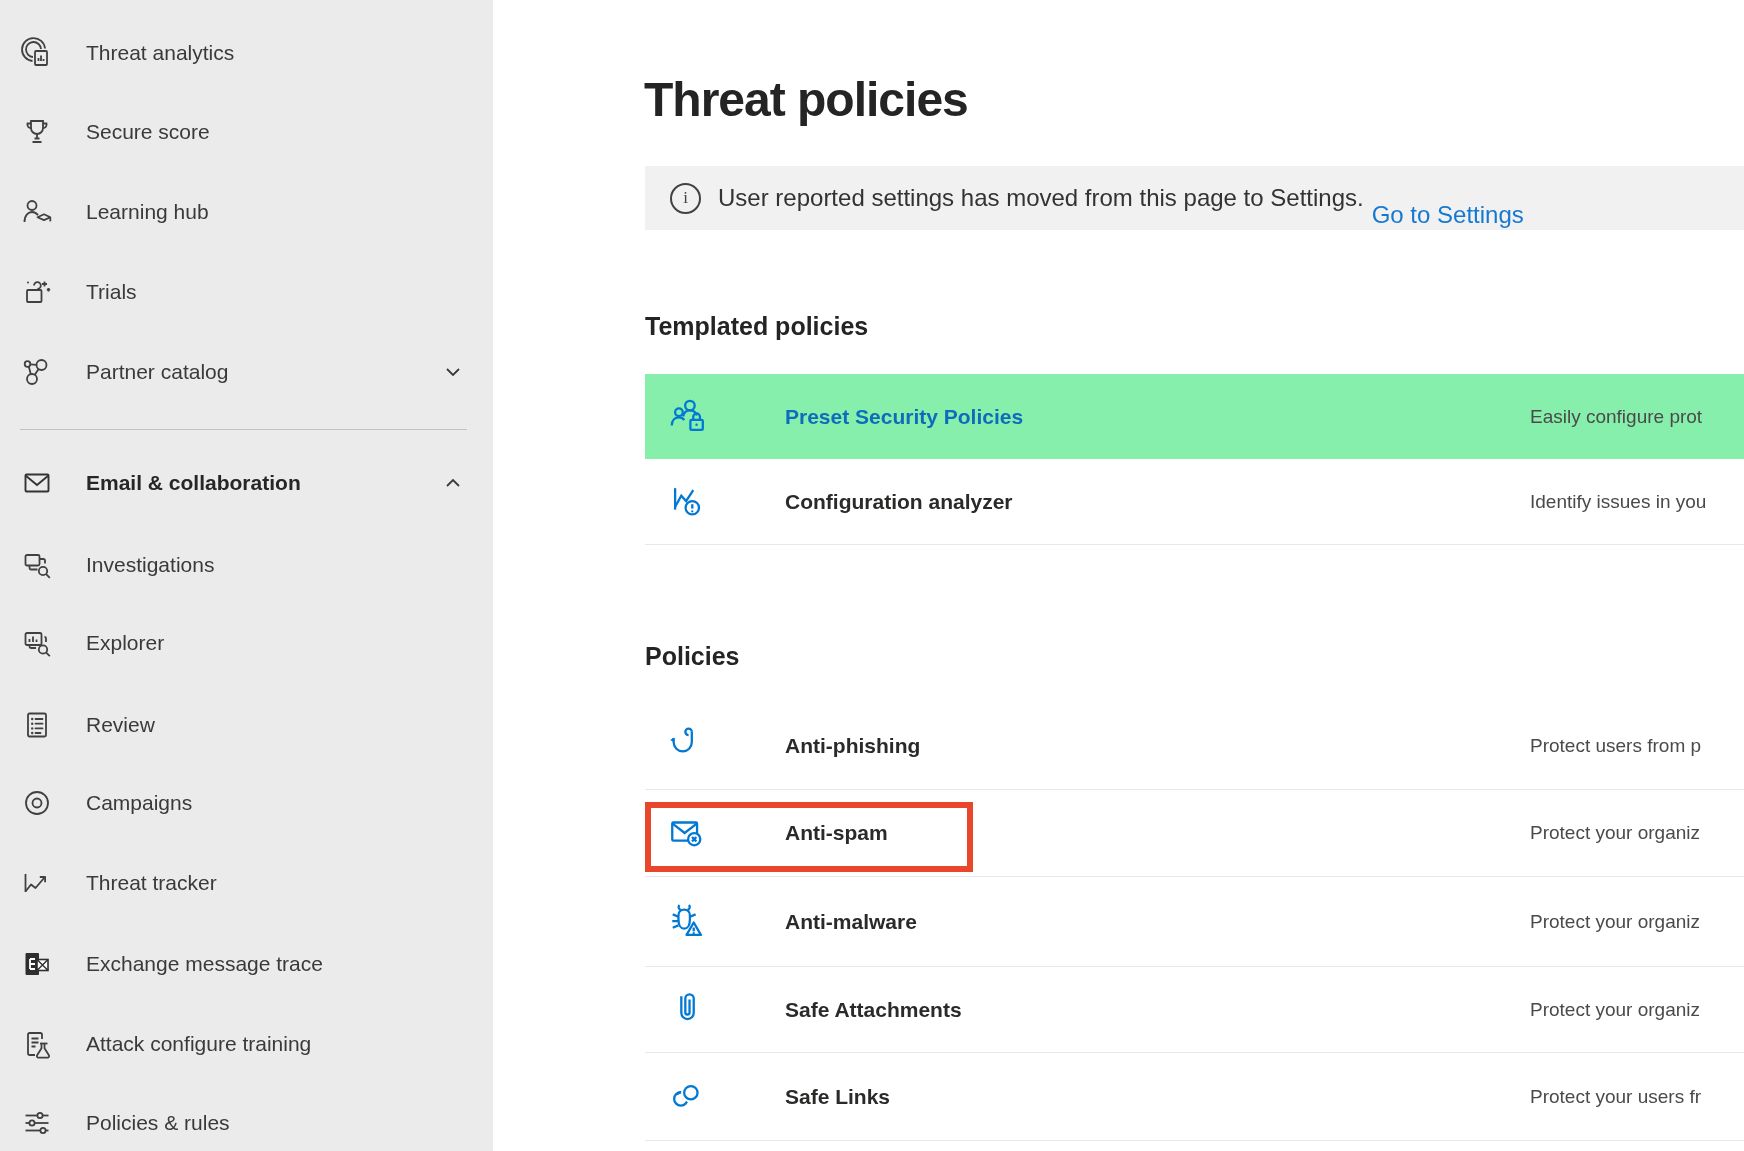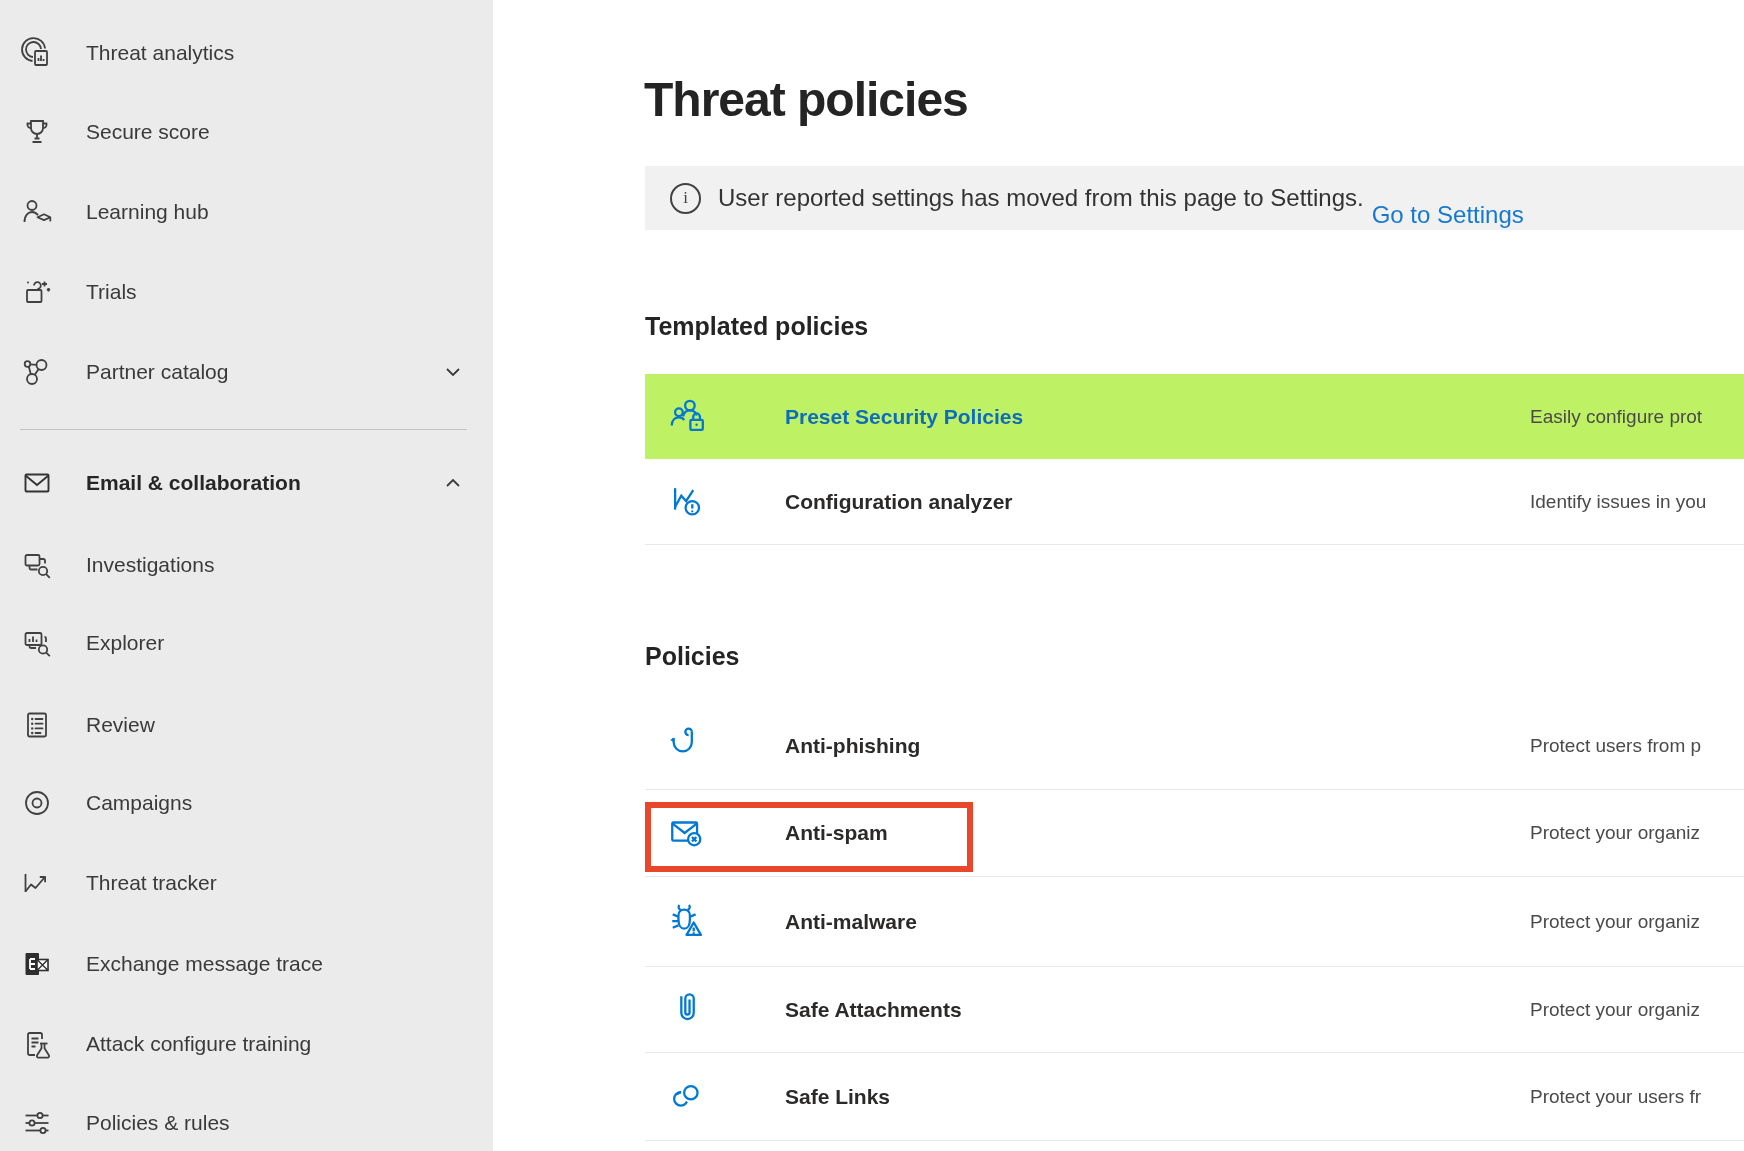--- a/index.html
+++ b/index.html
@@ -19,21 +19,21 @@
   .banner{position:absolute;left:152px;right:0;top:166px;height:64px;background:#f1f1f1;
           display:flex;align-items:center;overflow:hidden;}
   .info-circle{margin-left:25px;width:27px;height:27px;border:2px solid #424242;border-radius:50%;
           flex:none;display:flex;align-items:center;justify-content:center;
           font-size:17px;color:#424242;font-family:"Liberation Serif",serif;}
   .banner-text{margin-left:17px;font-size:24px;color:#333;white-space:nowrap;}
   .banner-link{margin-left:8px;font-size:24px;color:#1579d0;white-space:nowrap;cursor:pointer;margin-top:34px;}
   .sec-heading{position:absolute;left:152px;font-size:25px;font-weight:700;color:#242424;}
   .row{position:absolute;left:152px;right:0;display:flex;align-items:center;
        box-sizing:border-box;overflow:hidden;cursor:pointer;}
-  .row.gray{background:#bef264;}
+  .row.gray{background:#86efac;}
   .row.line{border-bottom:1px solid #e8e8e8;}
   .row-icon{margin-left:22px;width:42px;height:42px;flex:none;display:flex;align-items:center;justify-content:center;}
   .row-label{margin-left:76px;font-size:21px;font-weight:700;color:#2b2a29;white-space:nowrap;}
   .row-label.blue{color:#0f6cbd;}
   .row-desc{position:absolute;left:885px;top:50%;transform:translateY(-50%);
             font-size:19px;color:#4a4a4a;white-space:nowrap;}
   .red-box{position:absolute;left:0;top:12px;width:328px;height:70px;
            border:6px solid #e8472b;box-sizing:border-box;pointer-events:none;}
   svg{display:block;}
 </style>

